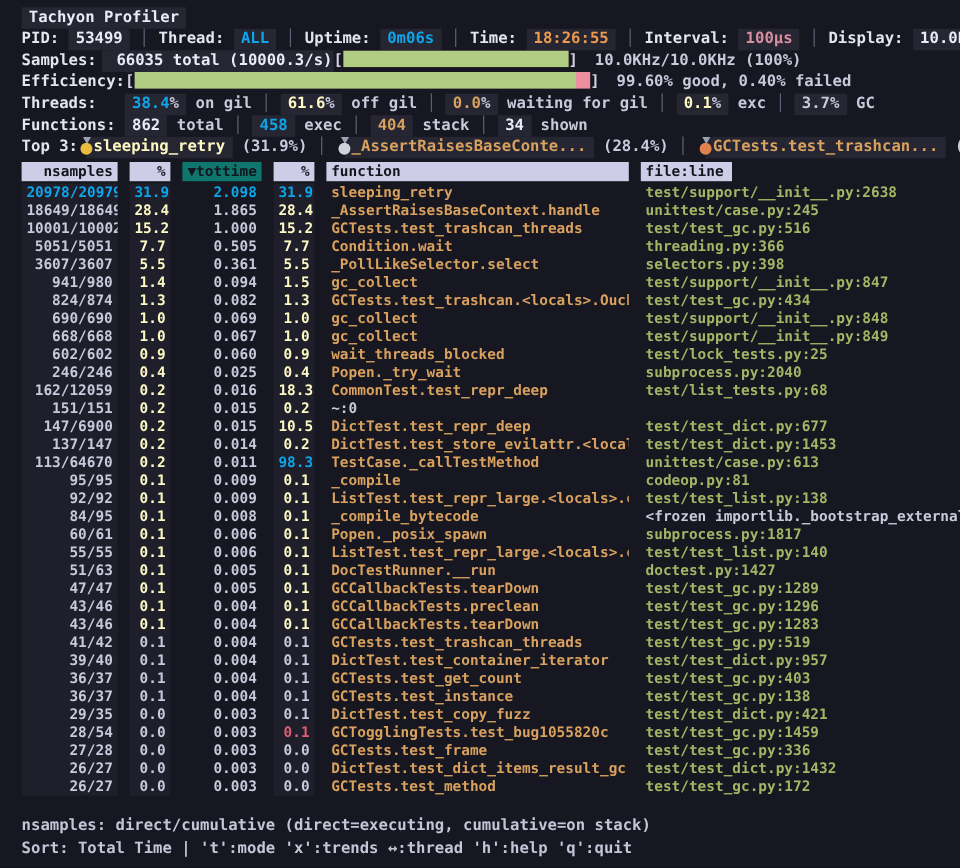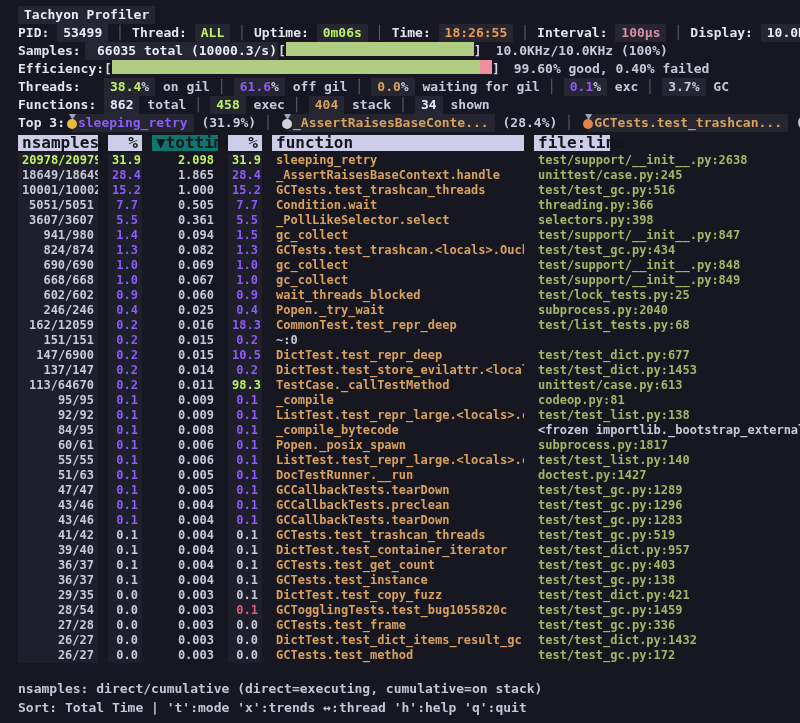--- a/index.html
+++ b/index.html
@@ -8,22 +8,22 @@
     background:#171721;color:#c7cadb;
     font-family:"DejaVu Sans Mono",monospace;font-size:13px;line-height:18px;font-weight:700;
     padding:6px 0 0 18px;overflow:hidden;
   }
   .hline{height:18px;display:flex;white-space:pre;}
   .lbl{color:#e3e5f1;}
   .sep{color:#5c6074;margin:0 8px;}
   .chip{background:#262633;padding:0 6px;display:inline-block;}
   .c-bright{color:#e9ebf6;}
   .c-d{color:#c7cadb;}
-  .c-g{color:#bef264;}
-  .c-r{color:#8b5cf6;}
+  .c-g{color:#0ea5e9;}
+  .c-r{color:#fef9c3;}
   .c-y{color:#d9a15e;}
   .c-fn{color:#d9a15e;}
   .c-file{color:#a3b665;}
   .c-time{color:#ee9a4e;}
   .c-mauve{color:#d78f9e;}
   .c-rhl{color:#e25d75;background:#343442;}
   .bracket{color:#d0d3e4;}
   
   .bar{display:inline-block;height:14px;background:#23232e;vertical-align:middle;position:relative;overflow:hidden;}
   .bar .fill{display:inline-block;height:14px;vertical-align:top;}
@@ -40,21 +40,21 @@
   .medal .ribbon{position:absolute;top:0;left:2px;width:7px;height:6px;background:#9aa3b5;
     clip-path:polygon(0 0,100% 0,50% 100%);}
   .medal .disc{position:absolute;bottom:0;left:0;width:10px;height:10px;border-radius:50%;}
   .medal-gold .disc{background:#e8bd3f;}
   .medal-silver .disc{background:#cfd4dc;}
   .medal-bronze .disc{background:#e2814d;}
   .top3-pct{color:#c7cadb;}
   
   .grid{display:grid;grid-template-columns:80px 34px 66px 34px 252px 1fr;column-gap:10px;}
   .thead{height:18px;align-items:center;margin-top:2px;}
-  .hc{background:#cdcde8;color:#14141c;font-weight:700;font-size:16px;line-height:16px;height:16px;
+  .hc{background:#cdcde8;color:#14141c;font-weight:700;font-size:12px;line-height:16px;height:16px;
       padding:0 4px;box-sizing:border-box;}
   .hc-sort{background:#0f766e;}
   .num{text-align:right;}
   .txt{text-align:left;}
   .tbody{margin-top:1px;}
   .trow{height:15px;font-size:12px;line-height:15px;align-items:center;}
   .trow .cell{height:15px;box-sizing:border-box;padding:0 4px;overflow:hidden;white-space:pre;}
   .stripe{background:rgba(195,200,235,0.05);}
   .footer{margin-top:17px;color:#c3c6d6;}
   .footer .hline{height:19px;}

